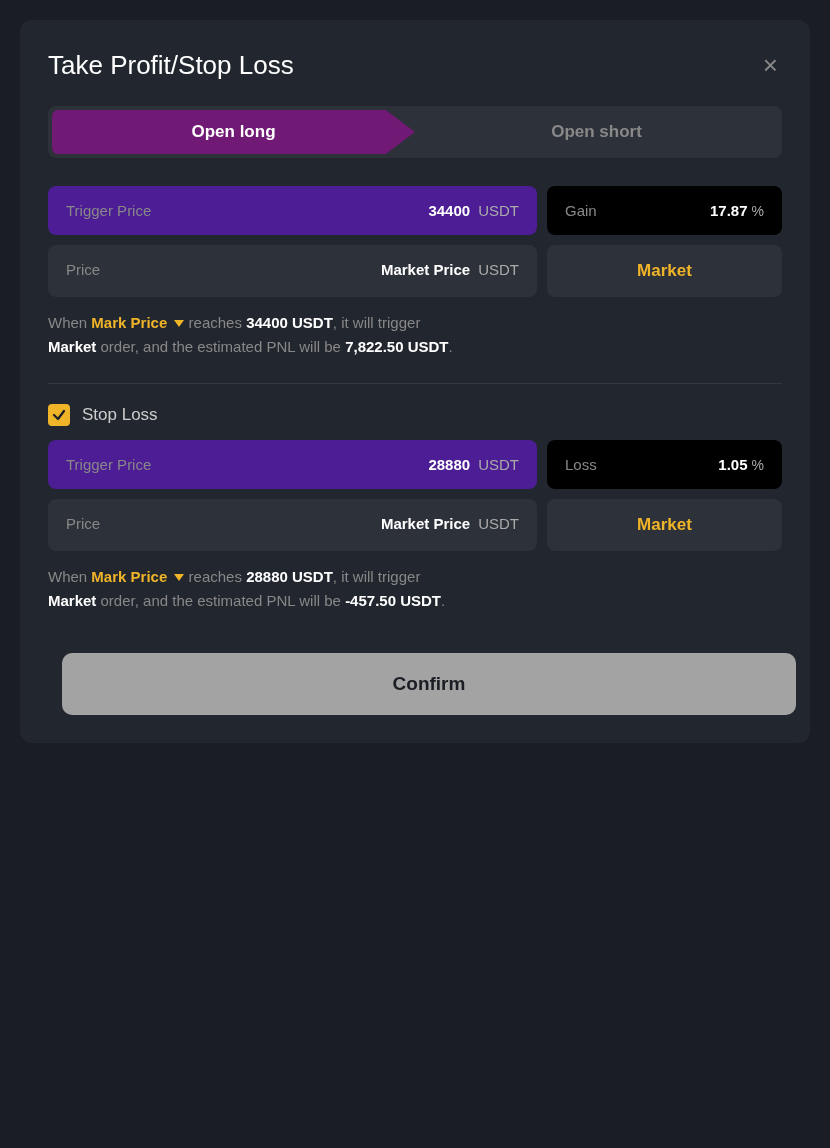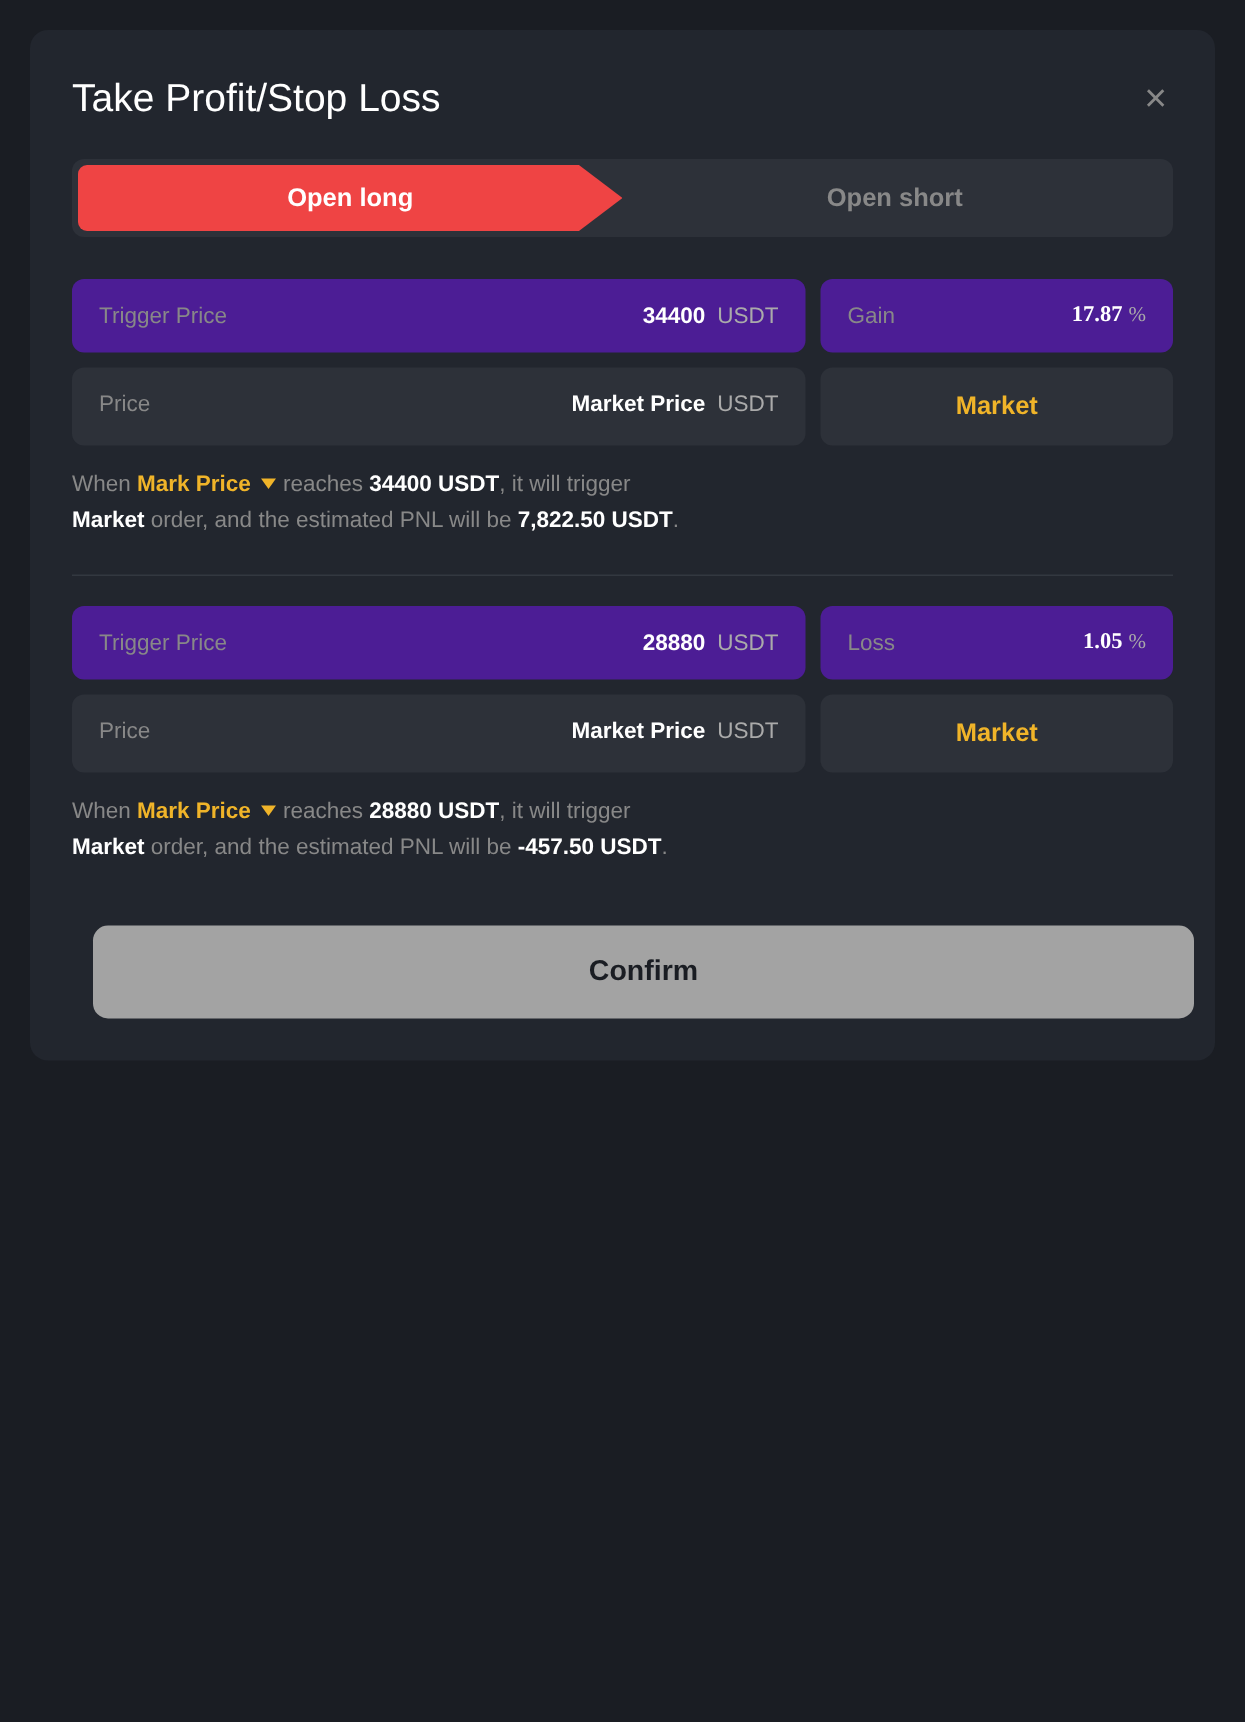--- a/index.html
+++ b/index.html
@@ -50,21 +50,21 @@
       flex: 1;
       padding: 12px 0;
       border: none;
       border-radius: 6px;
       font-size: 17px;
       font-weight: 600;
       cursor: pointer;
       transition: background 0.2s;
     }
     .tab-btn.active {
-      background: #ef4444;
+      background: #701a75;
       color: #fff;
       clip-path: polygon(0 0, 92% 0, 100% 50%, 92% 100%, 0 100%);
     }
     .tab-btn.inactive {
       background: transparent;
       color: #888;
     }
     .section {
       margin-bottom: 24px;
     }
@@ -120,39 +120,38 @@
       gap: 8px;
     }
     .input-field-value .value-number {
       font-weight: 600;
     }
     .input-field-value .value-unit {
       color: #aaa;
     }
     .input-field-gain {
       flex: 0 0 235px;
-      background: #4c1d95;
+      background: #000000;
       border-radius: 8px;
       padding: 16px 18px;
       display: flex;
       align-items: center;
       justify-content: space-between;
     }
     .gain-label {
       font-size: 15px;
       color: #888;
     }
     .gain-value {
       font-size: 15px;
       font-weight: 700;
       color: #ffffff;
       display: flex;
       align-items: center;
       gap: 4px;
-      font-family: Liberation Serif, serif;
     }
     .gain-unit {
       font-size: 14px;
       color: #aaa;
       font-weight: 400;
     }
     .price-row {
       display: flex;
       gap: 10px;
       margin-bottom: 14px;
@@ -309,20 +308,28 @@
       <span class="market-word">Market</span>
       <span>order, and the estimated PNL will be</span>
       <span class="pnl-value"> <span>7,822.50 USDT</span></span><span>.</span>
     </p>
   </div>
 
   <div class="divider"></div>
 
   
   <div class="section">
+    <div class="section-header">
+      <div class="checkbox">
+        <svg viewBox="0 0 14 14" fill="none">
+          <polyline points="2,7 6,11 12,3" stroke="#1a1d23" stroke-width="2.2" stroke-linecap="round" stroke-linejoin="round"></polyline>
+        </svg>
+      </div>
+      <span class="section-label">Stop Loss</span>
+    </div>
 
     <div class="input-row">
       <div class="input-field">
         <span class="input-field-label">Trigger Price</span>
         <div class="input-field-value">
           <span class="value-number">28880</span>
           <span class="value-unit">USDT</span>
         </div>
       </div>
       <div class="input-field-gain">

